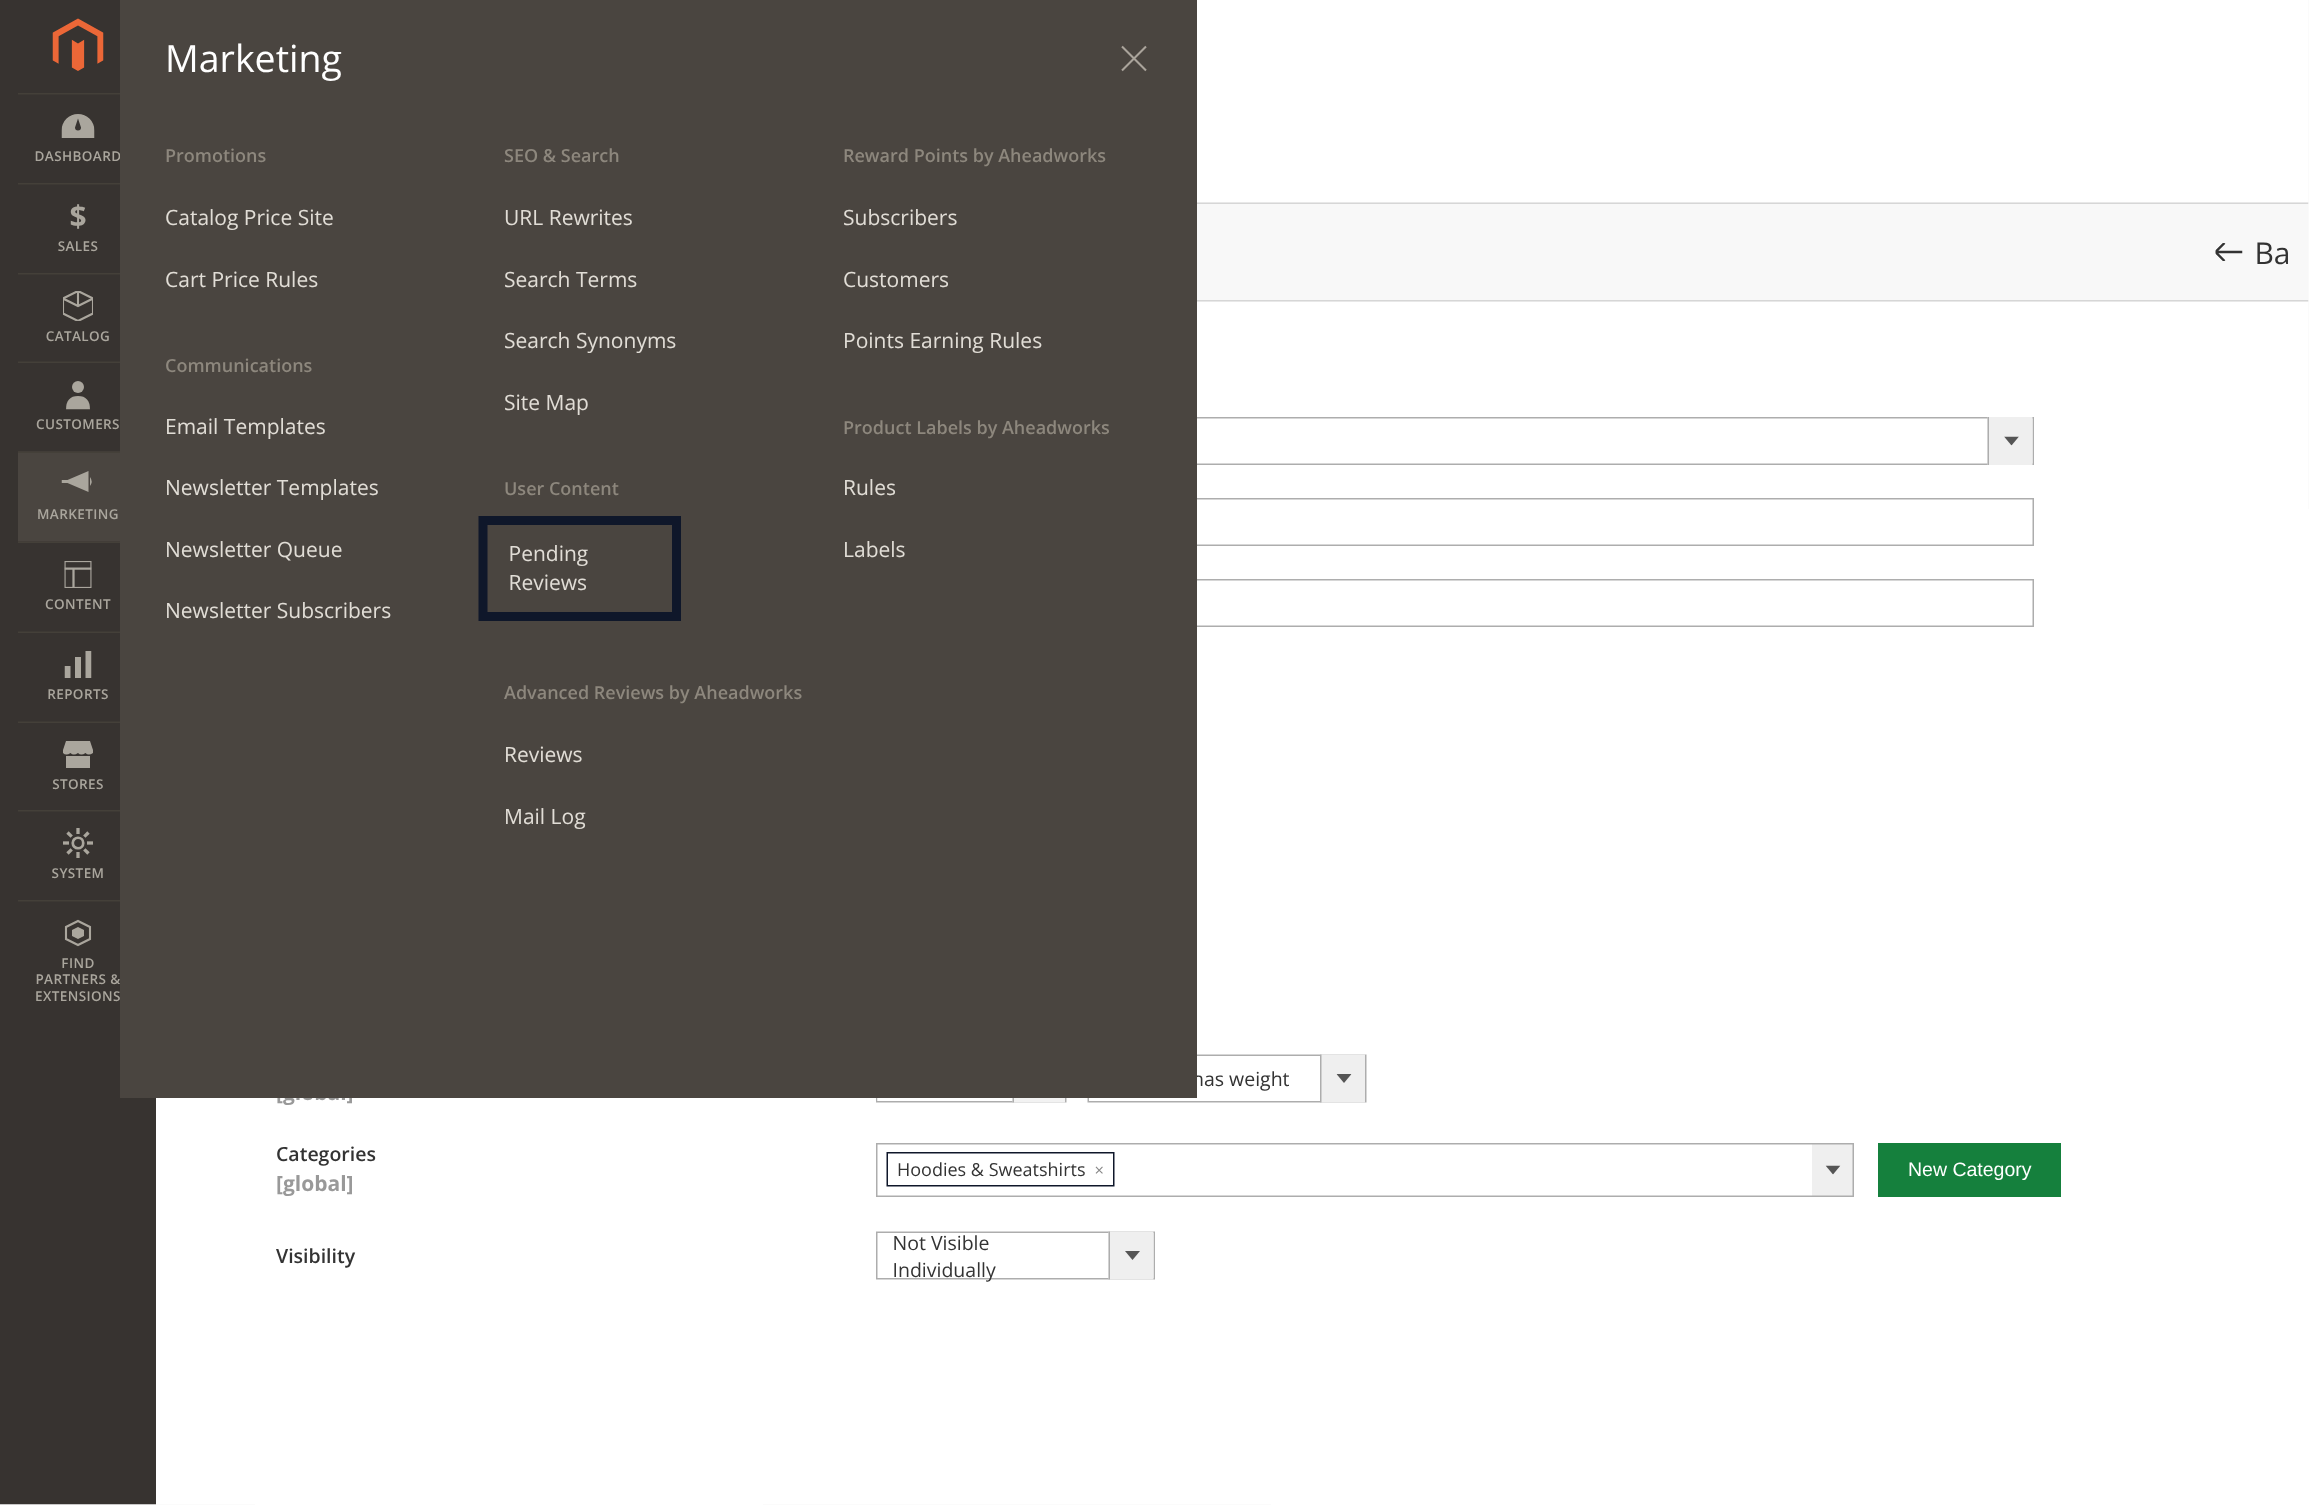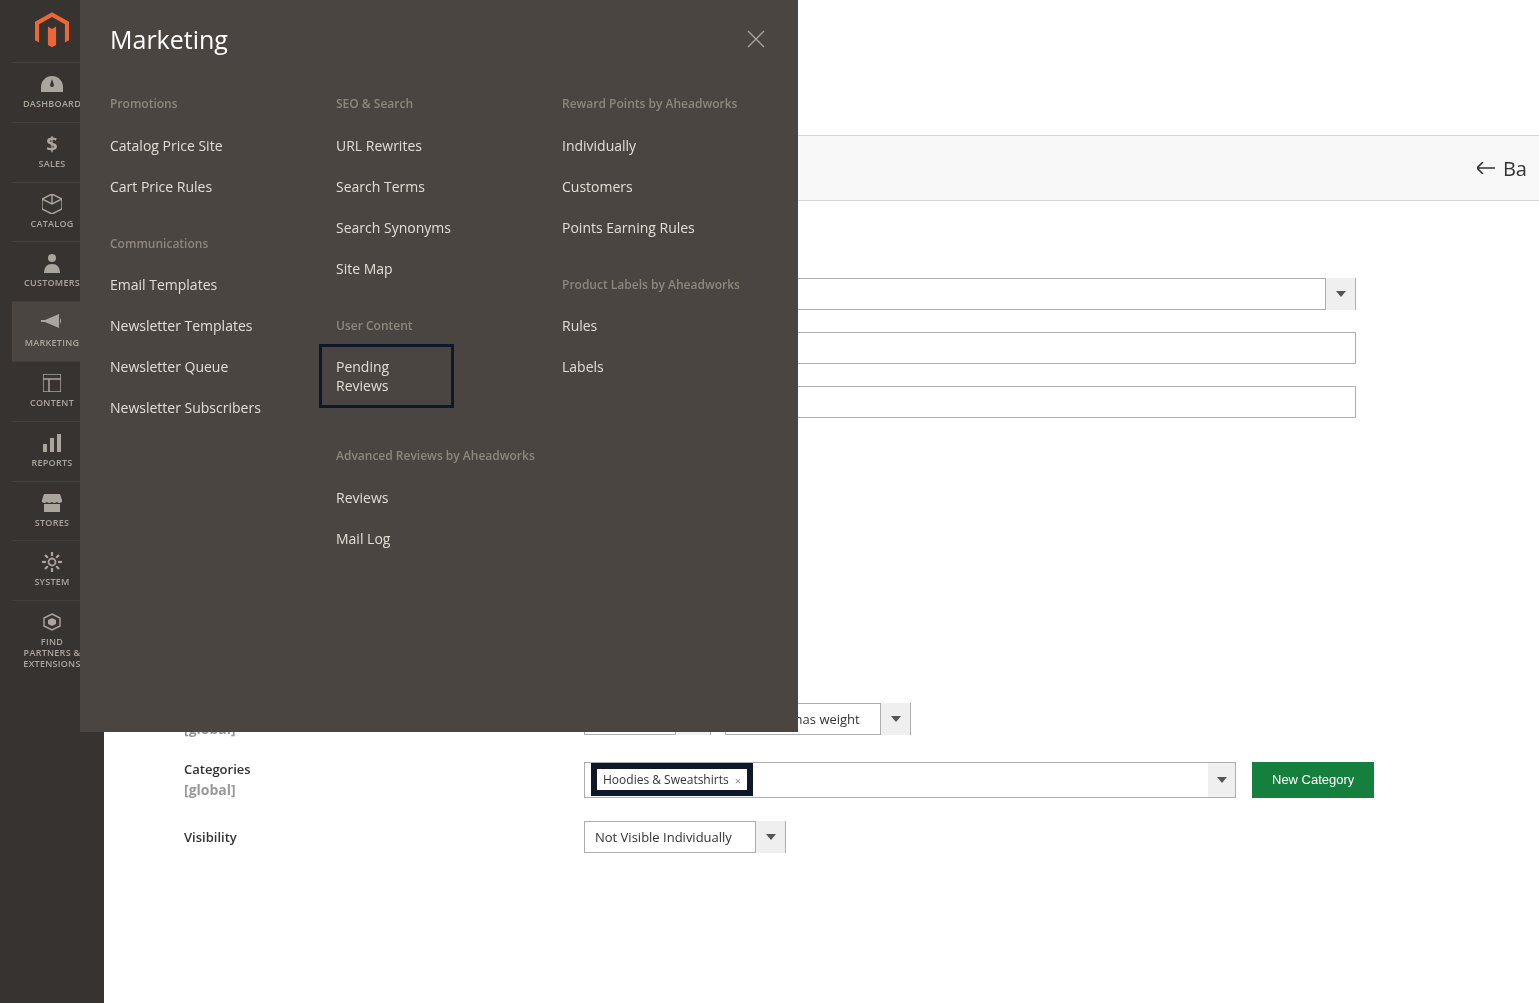--- a/index.html
+++ b/index.html
@@ -17,41 +17,41 @@
     
     .flyout { position:absolute; left:80px; top:0; width:718px; height:732px; background:#4a4540; color:#e1ddd6; z-index:10; padding:22px 30px 30px; }
     .flyout-header { display:flex; justify-content:space-between; align-items:center; margin-bottom:40px; }
     .flyout-title { font-size:25px; font-weight:400; color:#fff; }
     .flyout-close { width:24px; height:24px; cursor:pointer; display:flex; align-items:center; justify-content:center; }
     .flyout-columns { display:flex; gap:20px; }
     .flyout-col { flex:1; }
     .fly-group { margin-bottom:40px; }
     .fly-group-title { font-size:12px; font-weight:600; color:#8d877d; margin-bottom:24px; line-height:1.3; }
     .fly-link { display:block; font-size:14px; color:#e1ddd6; text-decoration:none; margin-bottom:22px; cursor:pointer; }
-    .fly-link.highlight { border:3px solid #0f172a; padding:10px 14px; margin-left:-17px; margin-top:-13px; margin-bottom:9px; width:135px; }
+    .fly-link.highlight { border:6px solid #0f172a; padding:10px 14px; margin-left:-17px; margin-top:-13px; margin-bottom:9px; width:135px; }
     
     .main { flex:1; background:#fff; position:relative; }
     .back-bar { position:absolute; top:135px; right:0; height:66px; border-top:1px solid #d6d6d6; border-bottom:1px solid #d6d6d6; display:flex; align-items:center; justify-content:flex-end; padding:0 12px; width:100%; background:#f8f8f8; }
     .back-btn { display:flex; align-items:center; gap:8px; font-size:20px; color:#333; cursor:pointer; }
     
     .form-area { position:absolute; top:240px; left:80px; right:20px; }
     .form-row { display:flex; align-items:center; margin-bottom:22px; }
     .form-label { width:400px; padding-right:26px; font-size:13px; color:#333; font-weight:600; }
     .form-label .scope { display:block; font-size:14px; color:#999; font-weight:700; margin-top:2px; }
     .form-control { display:flex; align-items:center; gap:14px; }
     .text-input { height:32px; border:1px solid #adadad; padding:0 10px; font-size:13px; }
     .text-input.wide { width:772px; }
     .select { height:32px; border:1px solid #adadad; background:#fff; display:flex; align-items:center; }
     .select-text { padding:0 10px; font-size:13px; }
     .select-caret { width:30px; height:32px; border-left:1px solid #adadad; background:#efefef; display:flex; align-items:center; justify-content:center; }
     .unit-box { display:flex; border:1px solid #adadad; height:32px; align-items:center; }
     .unit-box input { border:none; width:90px; padding:0 10px; height:30px; font-size:13px; }
     .unit-suffix { width:35px; text-align:center; border-left:1px solid #adadad; height:32px; line-height:32px; font-size:12px; color:#666; background:#f2f2f2; }
     .cat-multiselect { display:flex; border:1px solid #adadad; height:36px; width:625px; align-items:center; padding:0 6px; }
-    .cat-chip { border:6px solid #0f172a; font-size:12px; padding:2px 6px; display:flex; align-items:flex-end; gap:6px; }
+    .cat-chip { border:1px solid #0f172a; font-size:12px; padding:2px 6px; display:flex; align-items:flex-end; gap:6px; }
     .cat-chip .chip-x { color:#888; cursor:pointer; font-size:11px; }
     .cat-caret { width:28px; height:36px; border:1px solid #adadad; border-left:none; background:#efefef; display:flex; align-items:center; justify-content:center; margin-left:-1px; }
     .new-cat-btn { height:36px; background:#15803d; color:#fff; padding:0 20px; border:none; font-size:13px; margin-left:16px; cursor:pointer; }
     .caret-svg { width:10px; height:6px; }
   </style>
 </head>
 <body>
 
 <div class="app">
 
@@ -248,21 +248,21 @@
             </div>
           <button class="new-cat-btn">New Category</button>
         </div>
       </div>
 
       <div class="form-row">
         <div class="form-label">
           <span>Visibility</span>
         </div>
         <div class="form-control">
-          <div class="select" style="width:202px;">
+          <div class="select" style="width:186px;">
             <div class="select-text" style="flex:1;">Not Visible Individually</div>
             <div class="select-caret">
                 <svg class="caret-svg" viewBox="0 0 10 6">
                   <path d="M0 0 L5 6 L10 0" fill="#555"></path>
                 </svg>
               </div>
           </div>
         </div>
       </div>
     </div>
@@ -306,21 +306,21 @@
           </div>
           <div class="fly-group">
             <div class="fly-group-title">Advanced Reviews by Aheadworks</div>
             <a class="fly-link">Reviews</a>
             <a class="fly-link">Mail Log</a>
           </div>
         </div>
         <div class="flyout-col">
           <div class="fly-group">
             <div class="fly-group-title">Reward Points by Aheadworks</div>
-            <a class="fly-link">Individually</a>
+            <a class="fly-link">Subscribers</a>
             <a class="fly-link">Customers</a>
             <a class="fly-link">Points Earning Rules</a>
           </div>
           <div class="fly-group">
             <div class="fly-group-title">Product Labels by Aheadworks</div>
             <a class="fly-link">Rules</a>
             <a class="fly-link">Labels</a>
           </div>
         </div>
       </div>

